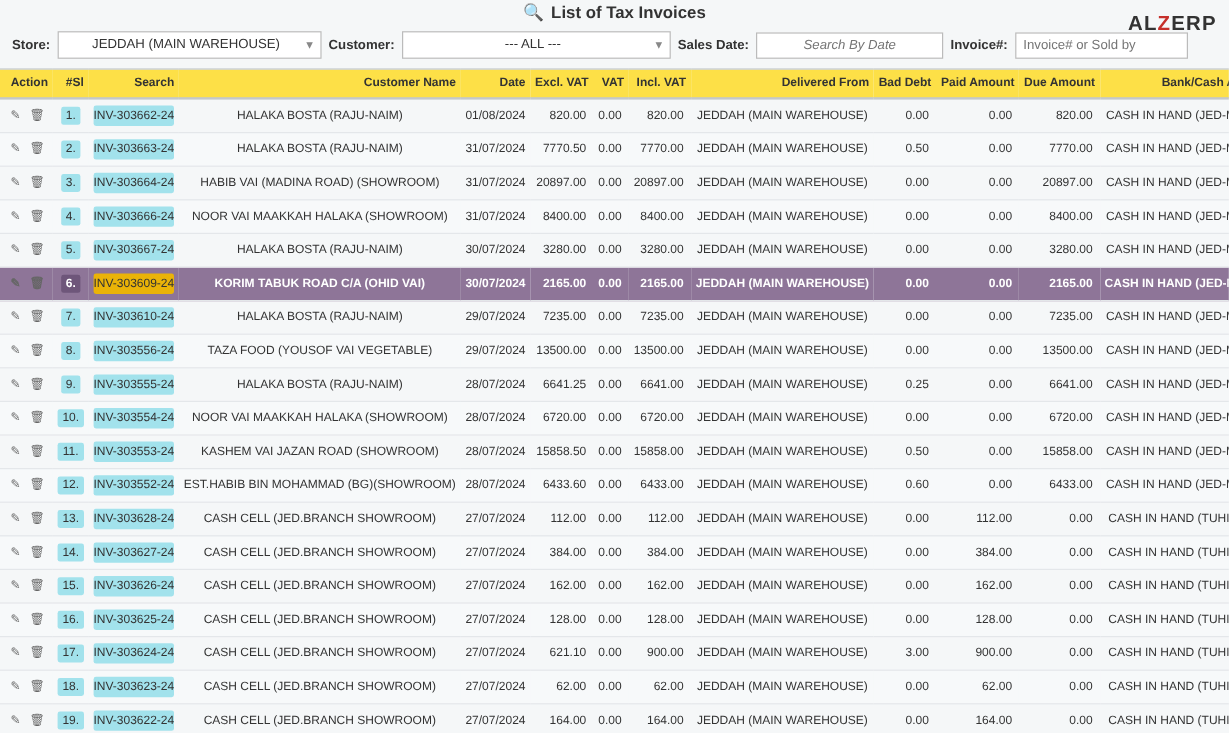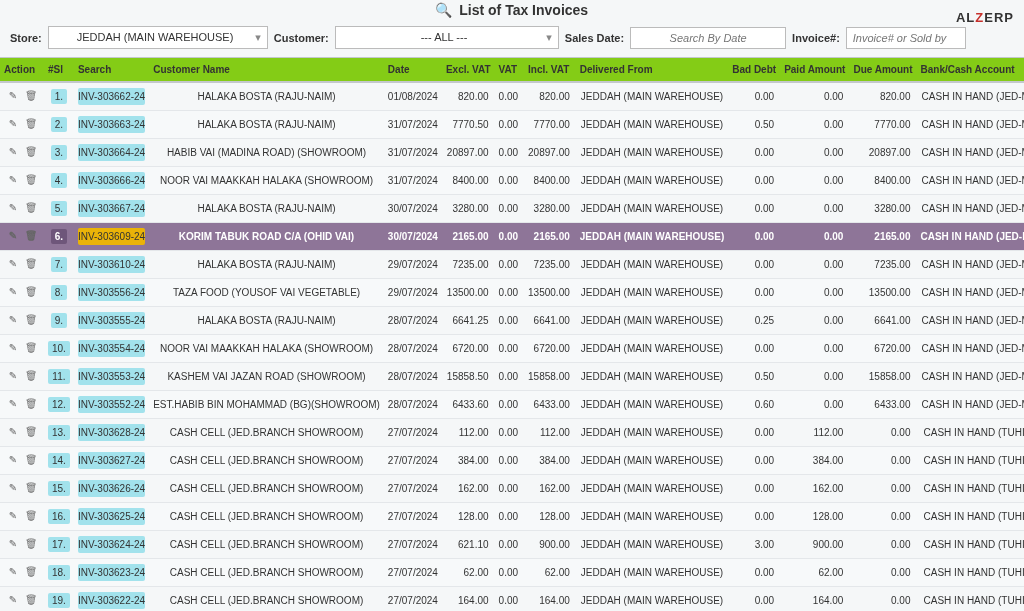--- a/index.html
+++ b/index.html
@@ -5,27 +5,27 @@
   * { box-sizing: border-box; margin: 0; padding: 0; }
   body { font-family: Arial, sans-serif; font-size: 11px; color: #333; background: #f5f7f8; width: 1024px; }
   .title-row { text-align: center; padding: 2px 0 4px; font-size: 14px; font-weight: bold; color: #333; display: flex; justify-content: center; align-items: center; gap: 6px; }
   .search-glass { color: #0a7; font-size: 14px; }
   .filter-row { display: flex; align-items: center; padding: 4px 10px 8px; gap: 6px; font-size: 11px; }
   .filter-label { font-weight: bold; color: #333; }
   .sel, .inp { border: 1px solid #bbb; padding: 4px 6px; font-size: 11px; background: #fff; }
   .sel.store { width: 220px; text-align: center; }
   .sel.cust { width: 224px; text-align: center; }
   .inp.date { width: 156px; text-align: center; font-style: italic; color: #999; }
-  .inp.inv { width: 120px; font-style: italic; color: #999; }
-  .logo { position: absolute; right: 10px; top: 10px; font-size: 13px; font-weight: bold; letter-spacing: 1px; }
+  .inp.inv { width: 144px; color: #999; }
+  .logo { position: absolute; right: 10px; top: 10px; font-size: 17px; font-weight: bold; letter-spacing: 1px; }
   .logo .al { color: #333; }
   .logo .z { color: #c6302b; }
   .logo .erp { color: #333; }
   table { width: 100%; border-collapse: collapse; font-size: 10px; }
-  th { background: #84cc16; border-bottom: 2px solid #c3c8cc; border-top: 1px solid #c3c8cc; padding: 6px 4px; font-weight: bold; color: #333; text-align: left; white-space: nowrap; }
+  th { background: #fde047; border-bottom: 2px solid #c3c8cc; border-top: 1px solid #c3c8cc; padding: 6px 4px; font-weight: bold; color: #333; text-align: right; white-space: nowrap; }
   td { border-bottom: 1px solid #e4e7ea; padding: 5px 4px; text-align: center; white-space: nowrap; }
   tr:nth-child(even) td { background: #f7f9fa; }
   tr.selected td { background: #8e7598 !important; color: #fff; font-weight: bold; }
   tr.selected .inv-badge { background: #eab308; color: #333; font-weight: normal; }
   .action-ico { display: inline-block; width: 14px; height: 14px; cursor: pointer; margin: 0 2px; vertical-align: middle; }
   .edit-ico { color: #666; }
   .del-ico { color: #666; }
   .sl-badge { background: #a2e2ec; border-radius: 2px; padding: 2px 4px; display: inline-block; min-width: 16px; }
   tr.selected .sl-badge { background: #6e567a; color: #fff; }
   .inv-badge { background: #a2e2ec; border-radius: 2px; padding: 3px 0; display: inline-block; cursor: pointer; }

